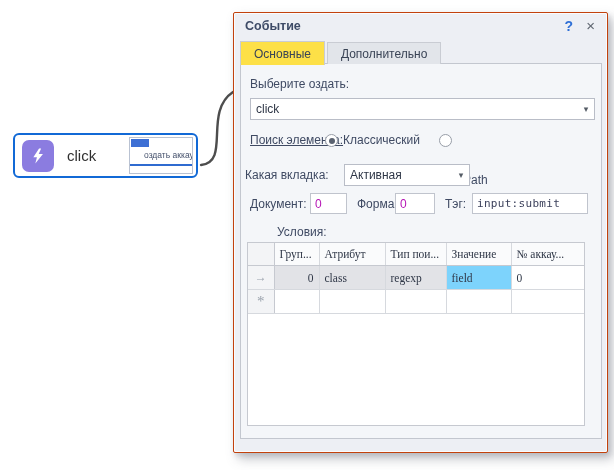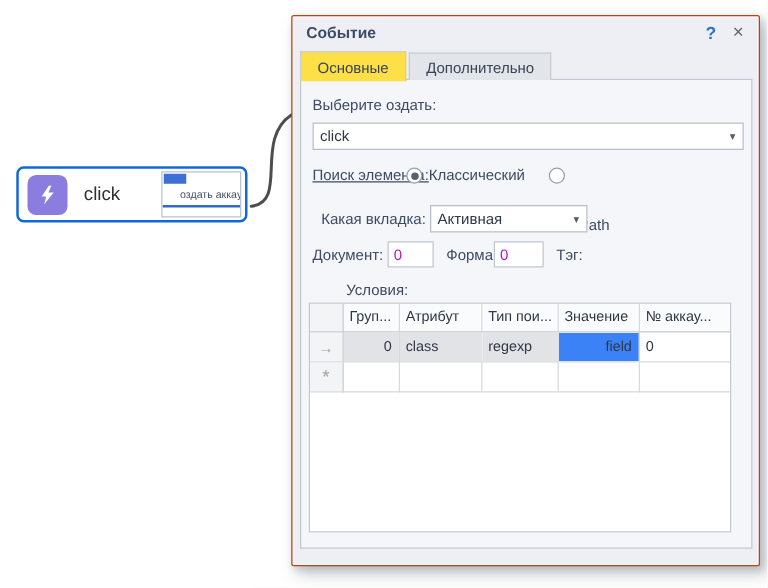--- a/index.html
+++ b/index.html
@@ -53,30 +53,30 @@
   .radio.checked::after{content:"";position:absolute;left:2.5px;top:2.5px;width:6px;height:6px;
          border-radius:50%;background:#5a6270;}
 
   .tbox{position:absolute;background:#fff;border:1px solid #c0c4cd;box-sizing:border-box;
         font-size:12px;display:flex;align-items:center;padding-left:4px;cursor:text;}
   .magenta{color:#b515b5;}
   .mono{font-family:"DejaVu Sans Mono",monospace;font-size:11px;color:#3a3f5a;letter-spacing:.3px;}
 
   
   .grid{left:6px;top:178px;width:338px;height:184px;background:#fff;border:1px solid #c6c9d0;
-        box-sizing:border-box;overflow:hidden;}
+        box-sizing:border-box;overflow:hidden;font-family:Liberation Serif, serif;}
   table.gt{border-collapse:collapse;table-layout:fixed;width:337px;font-size:11.5px;color:#2f3747;}
   .gt th{font-weight:normal;text-align:left;background:#fafbfc;border-right:1px solid #d6d9de;
          border-bottom:1px solid #c6c9d0;height:22px;padding:0 5px;white-space:nowrap;overflow:hidden;}
   .gt td{border-right:1px solid #d6d9de;border-bottom:1px solid #d6d9de;height:23px;padding:0 5px;
          white-space:nowrap;overflow:hidden;}
   .gt .ind{background:#f3f4f6;border-right:1px solid #c6c9d0;text-align:center;color:#9aa2ac;
            font-size:12px;padding:0;}
   .gt td.sel{background:#e2e3e7;}
-  .gt td.sel2{background:#3b82f6;text-align:right;}
+  .gt td.sel2{background:#7dd3fc;}
   .gt td.num{text-align:right;}
 </style>
 </head>
 <body>
 
 <div class="canvas">
 
   <svg class="abs connector" viewBox="0 0 614 470" xmlns="http://www.w3.org/2000/svg">
     <path d="M 201 165 C 231 162, 203 112, 233 92" fill="none" stroke="#4d4d4d" stroke-width="2.4" stroke-linecap="round"></path>
   </svg>
@@ -116,33 +116,34 @@
         <span class="cval">click</span>
         <span class="carr">▾</span>
       </div>
 
       <div class="lbl link" style="left:9px;top:69px;">Поиск элемента:</div>
       <div class="radio checked" style="left:84px;top:70px;"></div>
       <div class="lbl" style="left:102px;top:69px;">Классический</div>
       <div class="radio" style="left:198px;top:70px;"></div>
       <div class="lbl" style="left:216px;top:69px;margin-top:40px;">xPath</div>
 
-      <div class="lbl" style="left:16px;top:104px;">Какая вкладка:</div>
+      <div class="lbl" style="left:4px;top:104px;">Какая вкладка:</div>
       <div class="combo" style="left:103px;top:100px;width:126px;height:22px;">
         <span class="cval">Активная</span>
         <span class="carr">▾</span>
       </div>
 
       <div class="lbl" style="left:9px;top:133px;">Документ:</div>
       <div class="tbox magenta" style="left:69px;top:129px;width:37px;height:21px;">0</div>
 
       <div class="lbl" style="left:116px;top:133px;">Форма:</div>
       <div class="tbox magenta" style="left:154px;top:129px;width:40px;height:21px;">0</div>
 
       <div class="lbl" style="left:204px;top:133px;">Тэг:</div>
+      <div class="tbox mono" style="left:231px;top:129px;width:116px;height:21px;">input:submit</div>
 
       <div class="lbl" style="left:9px;top:161px;margin-left:27px;">Условия:</div>
 
       <div class="abs grid">
         <table class="gt">
           <colgroup>
             <col style="width:26px">
               <col style="width:45px">
               <col style="width:66px">
             <col style="width:61px">

